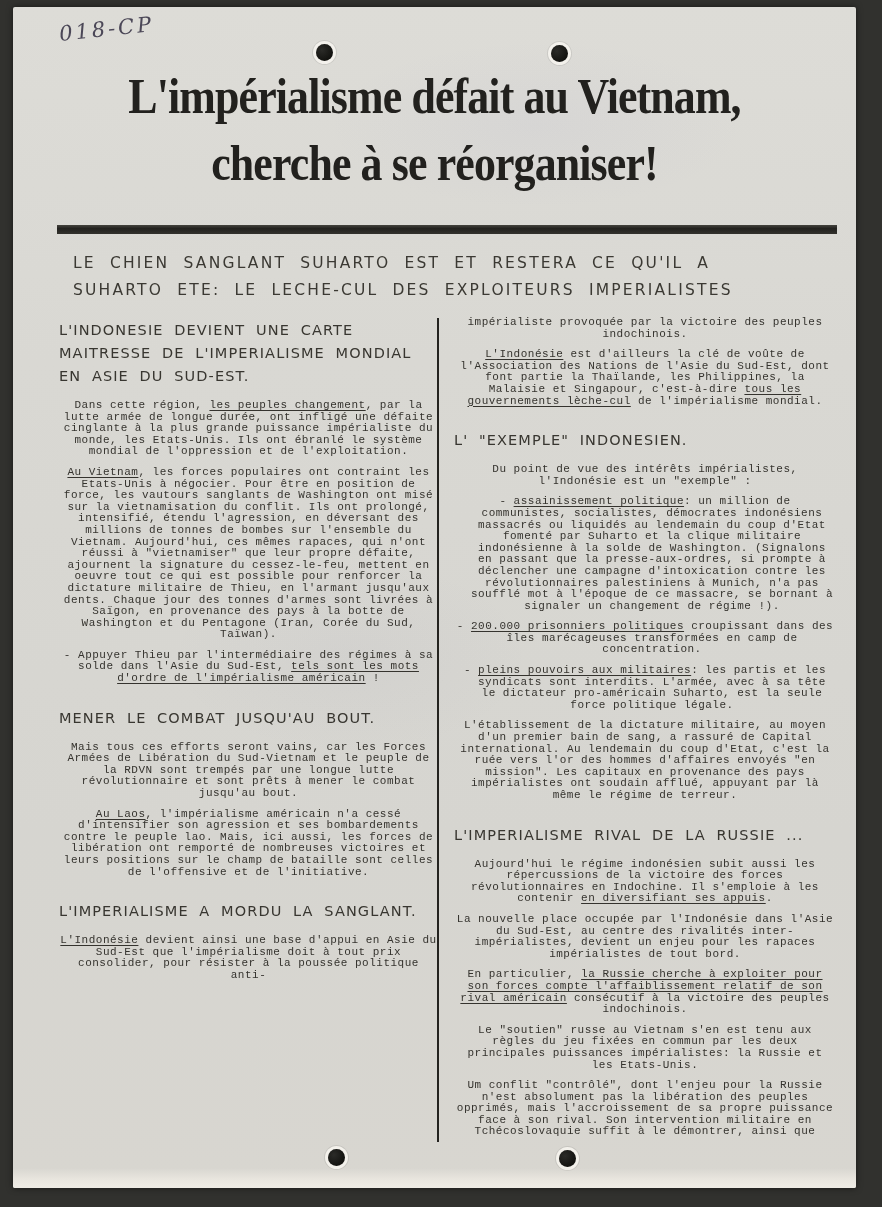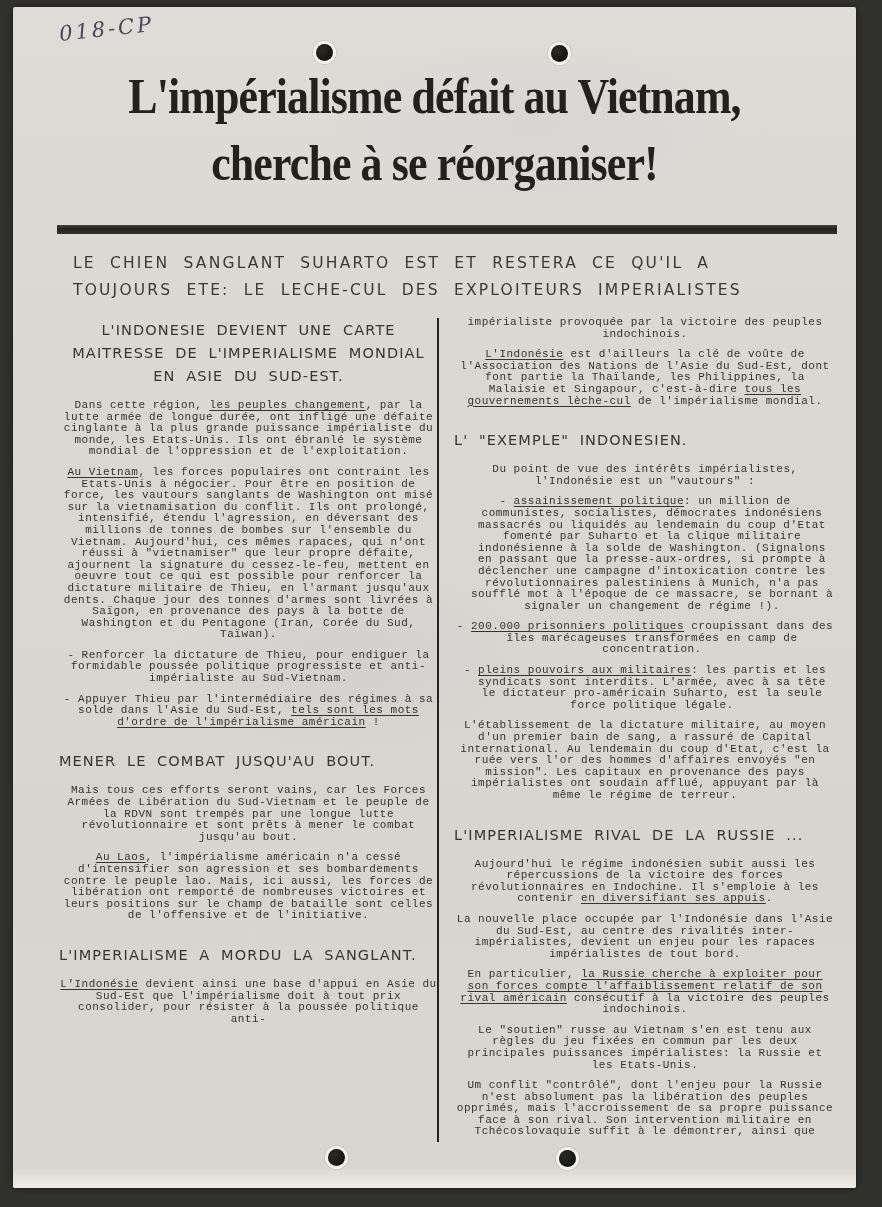--- a/index.html
+++ b/index.html
@@ -69,21 +69,21 @@
   .col-right{left:441px;width:382px;}
   .divider{
     position:absolute;left:424px;top:311px;width:2px;height:824px;
     background:#24231f;
   }
   .heading{
     font-family:"DejaVu Sans",sans-serif;font-weight:500;
     font-size:14.5px;line-height:23px;letter-spacing:1.1px;word-spacing:5px;
     color:#383630;margin:22px 0 12px 0;
   }
-  .col .heading:first-child{margin-top:2px;text-align:center;}
+  .col .heading:first-child{margin-top:2px;}
   .para,.bullet{
     font-family:"Liberation Mono","DejaVu Sans Mono",monospace;
     font-size:11px;line-height:11.6px;letter-spacing:0.5px;
     margin:0 0 9px 0;text-align:center;
   }
   .bullet{padding-left:14px;text-indent:-14px;}
   .para u,.bullet u{text-underline-offset:2px;text-decoration-thickness:1px;}
 </style>
 </head>
 <body>
@@ -99,42 +99,41 @@
 
   <div class="title">
     <span>L'impérialisme défait au Vietnam,</span>
     <span>cherche à se réorganiser!</span>
   </div>
 
   <div class="rule-bar"></div>
 
   <div class="subtitle">
     <div>LE CHIEN SANGLANT SUHARTO EST ET RESTERA CE QU'IL A</div>
-    <div>TOUJOURS ETE: LE LECHE-CUL DES EXPLOITEURS IMPERIALISTES</div>
+    <div>SUHARTO ETE: LE LECHE-CUL DES EXPLOITEURS IMPERIALISTES</div>
   </div>
 
   <div class="divider"></div>
 
   <div class="col col-left">
       <div class="heading">L'INDONESIE DEVIENT UNE CARTE MAITRESSE DE L'IMPERIALISME MONDIAL EN ASIE DU SUD-EST.</div>
       <div class="para">Dans cette région, <u>les peuples changement</u>, par la lutte armée de longue durée, ont infligé une défaite cinglante à la plus grande puissance impérialiste du monde, les Etats-Unis. Ils ont ébranlé le système mondial de l'oppression et de l'exploitation.</div>
       <div class="para"><u>Au Vietnam</u>, les forces populaires ont contraint les Etats-Unis à négocier. Pour être en position de force, les vautours sanglants de Washington ont misé sur la vietnamisation du conflit. Ils ont prolongé, intensifié, étendu l'agression, en déversant des millions de tonnes de bombes sur l'ensemble du Vietnam. Aujourd'hui, ces mêmes rapaces, qui n'ont réussi à "vietnamiser" que leur propre défaite, ajournent la signature du cessez-le-feu, mettent en oeuvre tout ce qui est possible pour renforcer la dictature militaire de Thieu, en l'armant jusqu'aux dents. Chaque jour des tonnes d'armes sont livrées à Saïgon, en provenance des pays à la botte de Washington et du Pentagone (Iran, Corée du Sud, Taïwan).</div>
-      <div class="para">- Renforcer la dictature de Thieu, pour endiguer la formidable poussée politique progressiste et anti-impérialiste au Sud-Vietnam.</div>
       <div class="para">- Appuyer Thieu par l'intermédiaire des régimes à sa solde dans l'Asie du Sud-Est, <u>tels sont les mots d'ordre de l'impérialisme américain</u> !</div>
       <div class="heading">MENER LE COMBAT JUSQU'AU BOUT.</div>
       <div class="para">Mais tous ces efforts seront vains, car les Forces Armées de Libération du Sud-Vietnam et le peuple de la RDVN sont trempés par une longue lutte révolutionnaire et sont prêts à mener le combat jusqu'au bout.</div>
       <div class="para"><u>Au Laos</u>, l'impérialisme américain n'a cessé d'intensifier son agression et ses bombardements contre le peuple lao. Mais, ici aussi, les forces de libération ont remporté de nombreuses victoires et leurs positions sur le champ de bataille sont celles de l'offensive et de l'initiative.</div>
       <div class="heading">L'IMPERIALISME A MORDU LA SANGLANT.</div>
       <div class="para"><u>L'Indonésie</u> devient ainsi une base d'appui en Asie du Sud-Est que l'impérialisme doit à tout prix consolider, pour résister à la poussée politique anti-</div>
     </div>
   <div class="col col-right">
       <div class="para">impérialiste provoquée par la victoire des peuples indochinois.</div>
       <div class="para"><u>L'Indonésie</u> est d'ailleurs la clé de voûte de l'Association des Nations de l'Asie du Sud-Est, dont font partie la Thaïlande, les Philippines, la Malaisie et Singapour, c'est-à-dire <u>tous les gouvernements lèche-cul</u> de l'impérialisme mondial.</div>
       <div class="heading">L' "EXEMPLE" INDONESIEN.</div>
-      <div class="para">Du point de vue des intérêts impérialistes, l'Indonésie est un "vautours" :</div>
+      <div class="para">Du point de vue des intérêts impérialistes, l'Indonésie est un "exemple" :</div>
       <div class="bullet">- <u>assainissement politique</u>: un million de communistes, socialistes, démocrates indonésiens massacrés ou liquidés au lendemain du coup d'Etat fomenté par Suharto et la clique militaire indonésienne à la solde de Washington. (Signalons en passant que la presse-aux-ordres, si prompte à déclencher une campagne d'intoxication contre les révolutionnaires palestiniens à Munich, n'a pas soufflé mot à l'époque de ce massacre, se bornant à signaler un changement de régime !).</div>
       <div class="bullet">- <u>200.000 prisonniers politiques</u> croupissant dans des îles marécageuses transformées en camp de concentration.</div>
       <div class="bullet">- <u>pleins pouvoirs aux militaires</u>: les partis et les syndicats sont interdits. L'armée, avec à sa tête le dictateur pro-américain Suharto, est la seule force politique légale.</div>
       <div class="para">L'établissement de la dictature militaire, au moyen d'un premier bain de sang, a rassuré de Capital international. Au lendemain du coup d'Etat, c'est la ruée vers l'or des hommes d'affaires envoyés "en mission". Les capitaux en provenance des pays impérialistes ont soudain afflué, appuyant par là même le régime de terreur.</div>
       <div class="heading">L'IMPERIALISME RIVAL DE LA RUSSIE ...</div>
       <div class="para">Aujourd'hui le régime indonésien subit aussi les répercussions de la victoire des forces révolutionnaires en Indochine. Il s'emploie à les contenir <u>en diversifiant ses appuis</u>.</div>
       <div class="para">La nouvelle place occupée par l'Indonésie dans l'Asie du Sud-Est, au centre des rivalités inter-impérialistes, devient un enjeu pour les rapaces impérialistes de tout bord.</div>
       <div class="para">En particulier, <u>la Russie cherche à exploiter pour son forces compte l'affaiblissement relatif de son rival américain</u> consécutif à la victoire des peuples indochinois.</div>
       <div class="para">Le "soutien" russe au Vietnam s'en est tenu aux règles du jeu fixées en commun par les deux principales puissances impérialistes: la Russie et les Etats-Unis.</div>
       <div class="para">Um conflit "contrôlé", dont l'enjeu pour la Russie n'est absolument pas la libération des peuples opprimés, mais l'accroissement de sa propre puissance face à son rival. Son intervention militaire en Tchécoslovaquie suffit à le démontrer, ainsi que</div>

